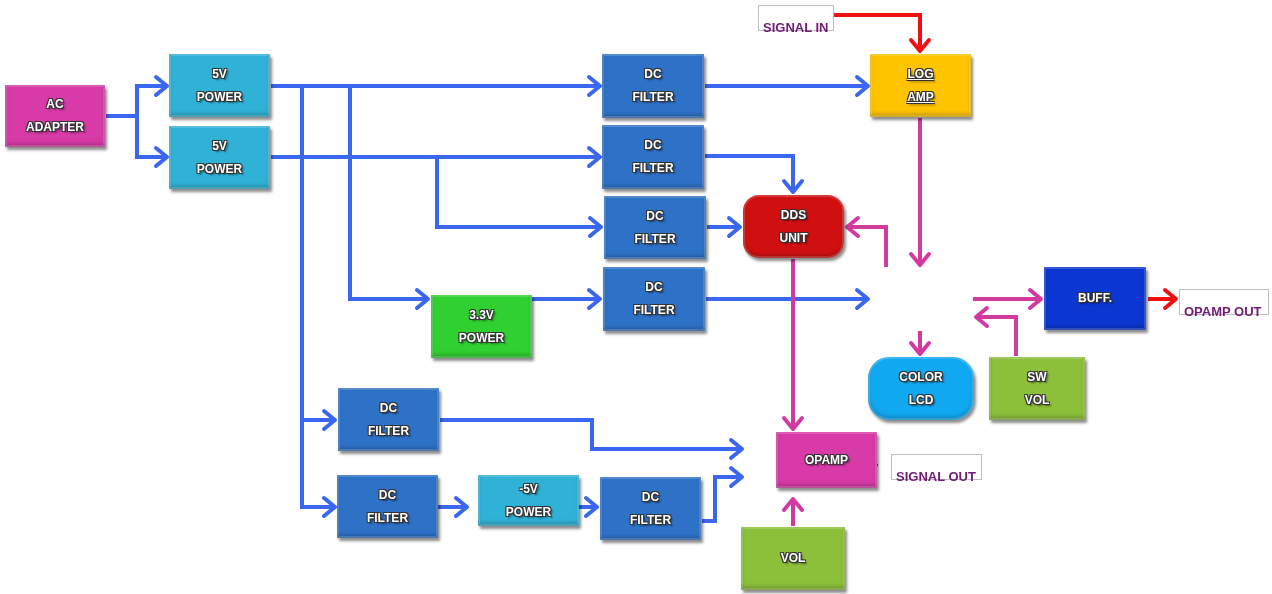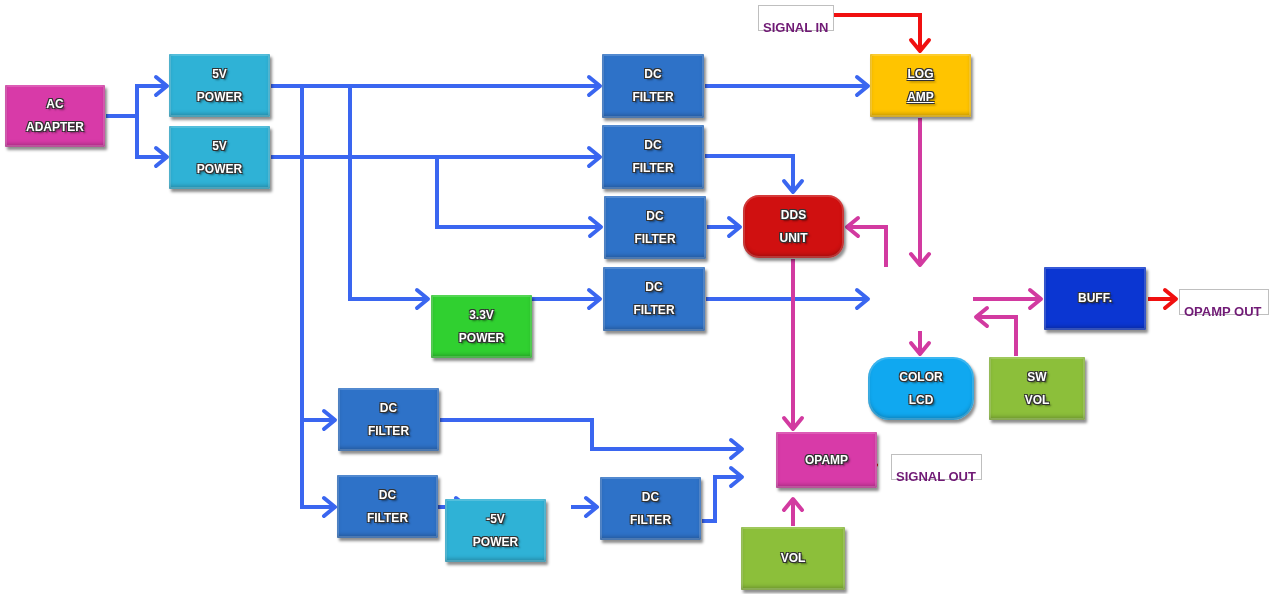--- a/index.html
+++ b/index.html
@@ -128,19 +128,19 @@
 UNIT</div>
   <div class="block" style="left: 431px; top: 267px; width: 101px; height: 63px; background: linear-gradient(rgb(48, 208, 48) 0%, rgb(48, 208, 48) 100%); margin-top: 28px;">3.3V
 POWER</div>
   <div class="block" style="left: 1044px; top: 267px; width: 102px; height: 63px; background: linear-gradient(rgb(11, 54, 210) 0%, rgb(11, 54, 210) 100%);">BUFF.</div>
   <div class="block" style="left: 868px; top: 357px; width: 106px; height: 63px; background: linear-gradient(rgb(16, 168, 240) 0%, rgb(16, 168, 240) 100%); border-radius: 21px;">COLOR
 LCD</div>
   <div class="block" style="left: 989px; top: 357px; width: 96px; height: 63px; background: linear-gradient(rgb(140, 191, 58) 0%, rgb(140, 191, 58) 100%);">SW
 VOL</div>
   <div class="block" style="left: 744px; top: 432px; width: 101px; height: 56px; background: linear-gradient(rgb(216, 58, 168) 0%, rgb(216, 58, 168) 100%); margin-left: 32px;">OPAMP</div>
   <div class="block" style="left: 741px; top: 527px; width: 104px; height: 63px; background: linear-gradient(rgb(140, 191, 58) 0%, rgb(140, 191, 58) 100%);">VOL</div>
-  <div class="block" style="left: 445px; top: 475px; width: 101px; height: 63px; background: linear-gradient(rgb(47, 178, 214) 0%, rgb(47, 178, 214) 100%); margin-top: 24px;">-5V
+  <div class="block" style="left: 478px; top: 475px; width: 101px; height: 51px; background: linear-gradient(rgb(47, 178, 214) 0%, rgb(47, 178, 214) 100%);">-5V
 POWER</div>
 
   <div class="label" style="left:758px;top:5px;">SIGNAL IN</div>
   <div class="label" style="left:1179px;top:289px;width:90px;">OPAMP OUT</div>
   <div class="label" style="left:879px;top:454px;width:91px;margin-left:12px;">SIGNAL OUT</div>
 </div>
 
 </body></html>

